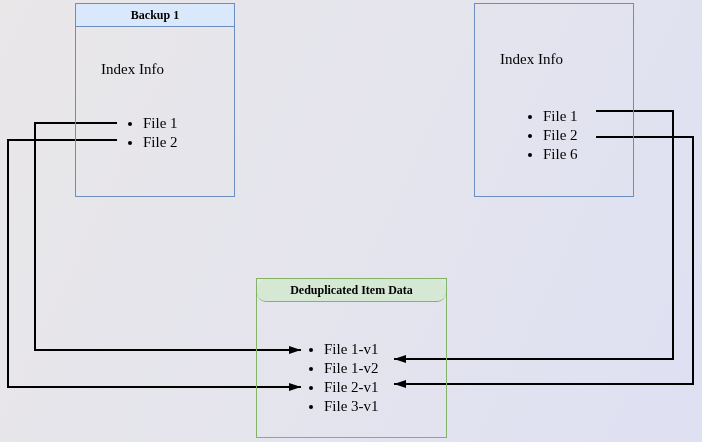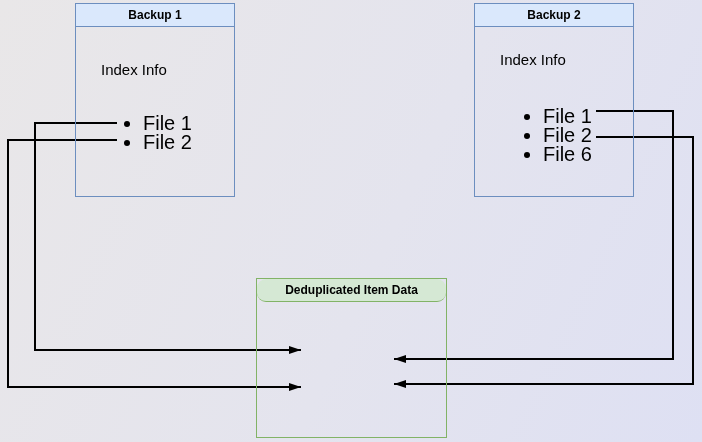--- a/index.html
+++ b/index.html
@@ -1,37 +1,37 @@
 <!DOCTYPE html>
 <html style="--bg-start: #e9e7e8; --bg-mid: #e4e4ee; --bg-end: #dee0f3; --blue-fill: #dae8fc; --blue-border: #6c8ebf; --green-fill: #d5e8d4; --green-border: #82b366; --text: #000000;"><head>
 <meta charset="utf-8">
 <style>
   html,body{margin:0;padding:0;background:#fff;}
   .canvas{
     position:relative;
     width:702px;height:442px;
     overflow:hidden;
     background:linear-gradient(115deg, var(--bg-start) 0%, var(--bg-mid) 55%, var(--bg-end) 100%);
-    font-family:Liberation Sans, sans-serif;
+    font-family:Liberation Serif, serif;
     color:var(--text);
   }
   .box{position:absolute;border:1px solid;background:transparent;}
   .box-blue{border-color:var(--blue-border);}
   .box-green{border-color:var(--green-border);}
   .box-header{
     height:22px;line-height:22px;
     text-align:center;font-weight:bold;font-size:12px;
     border-bottom:1px solid;
   }
   .box-blue .box-header{background:var(--blue-fill);border-bottom-color:var(--blue-border);}
   .box-green .box-header{background:var(--green-fill);border-bottom-color:var(--green-border);border-radius:9px;}
   .subtitle{position:absolute;font-size:15px;white-space:nowrap;}
   ul.file-list{
     position:absolute;margin:0;padding:0 0 0 17px;
-    list-style:disc outside;font-size:20px;white-space:nowrap;
+    list-style:disc outside;font-size:15px;white-space:nowrap;
   }
   ul.file-list li{line-height:19px;}
   #backup1{left:75px;top:3px;width:158px;height:192px;}
   #backup2{left:474px;top:3px;width:158px;height:192px;}
   #dedup{left:256px;top:278px;width:189px;height:158px;}
   #backup1 .subtitle{left:25px;top:57px;}
   #backup2 .subtitle{left:25px;top:47px;}
   #backup1 .file-list{left:50px;top:110px;}
   #backup2 .file-list{left:51px;top:103px;}
   #dedup .file-list{left:50px;top:61px;}
@@ -57,26 +57,31 @@
   <div class="box box-blue" id="backup1">
     <div class="box-header">Backup 1</div>
     <div class="subtitle">Index Info</div>
     <ul class="file-list">
         <li>File 1</li>
         <li>File 2</li>
       </ul>
   </div>
 
   <div class="box box-blue" id="backup2">
-    <div class="box-header">Backup 2</div>
     <div class="subtitle">Index Info</div>
     <ul class="file-list">
         <li>File 1</li>
         <li>File 2</li>
         <li>File 6</li>
       </ul>
   </div>
 
   <div class="box box-green" id="dedup">
     <div class="box-header">Deduplicated Item Data</div>
+    <ul class="file-list">
+        <li>File 1-v1</li>
+        <li>File 1-v2</li>
+        <li>File 2-v1</li>
+        <li>File 3-v1</li>
+      </ul>
   </div>
 
 </div>
 
 </body></html>

